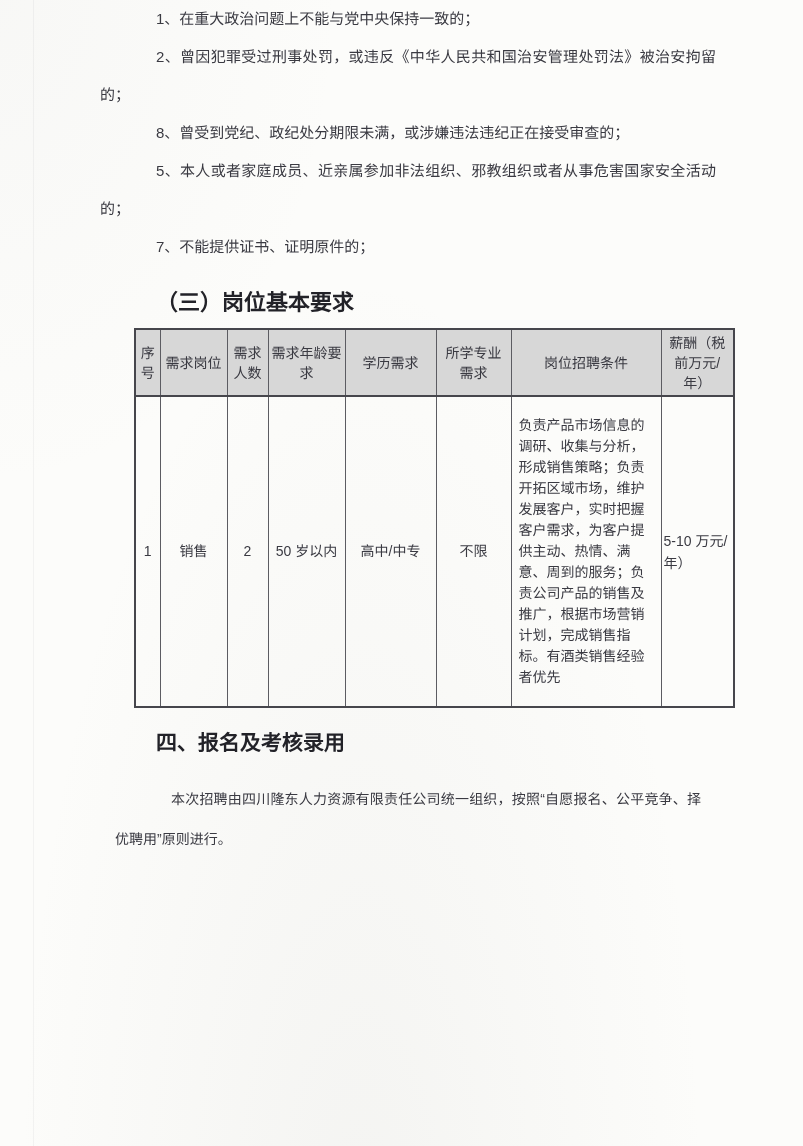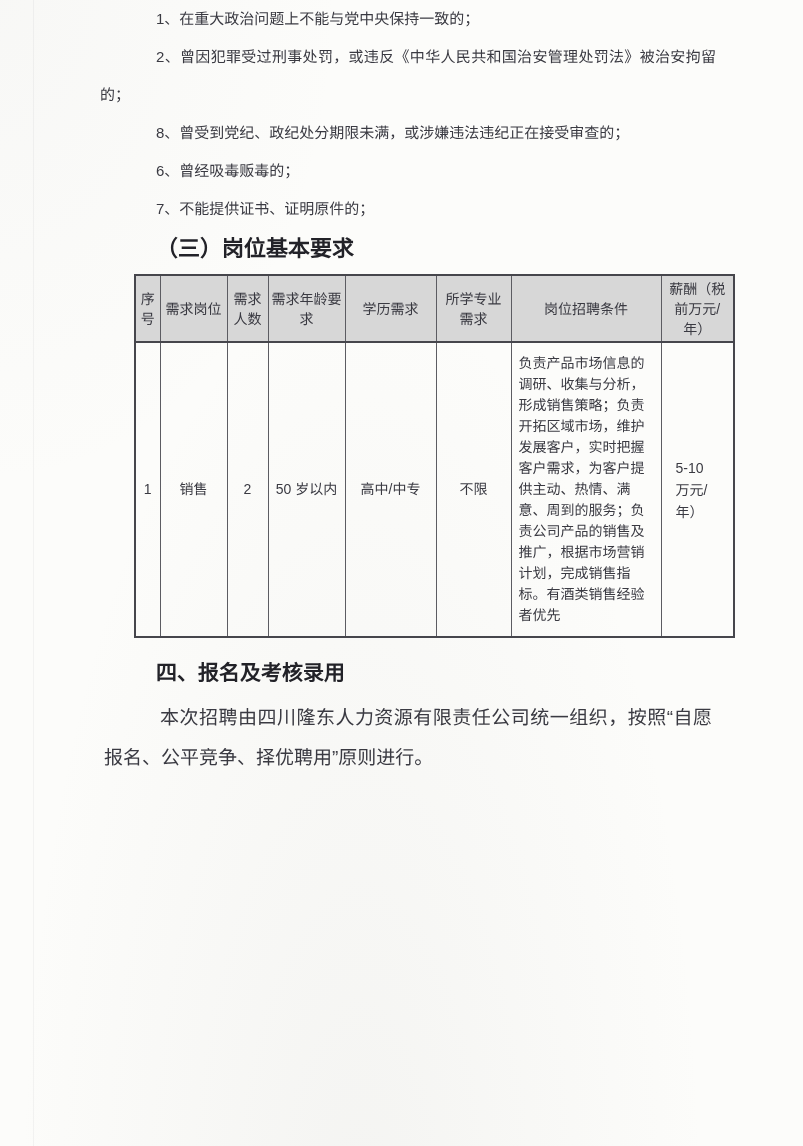--- a/index.html
+++ b/index.html
@@ -24,31 +24,31 @@
   .content {
     position: absolute; left: 100px; top: 0; width: 616px;
     color: #3a3a42;
   }
   .hd {
     margin: 0; padding-left: 56px;
     font-weight: bold; color: #222228;
     font-size: 21px; line-height: 40px;
   }
   .hd-s2 { margin-top: 92px; }
-  .hd-s3 { font-size: 22px; line-height: 42px; margin-top: 0; }
+  .hd-s3 { font-size: 22px; line-height: 42px; margin-top: 16px; }
   .hd-s4 { margin-top: 14px; line-height: 42px; }
   p.item {
     margin: 0;
     font-size: 15px; line-height: 38px;
     text-indent: 56px; text-align: justify;
     color: #3a3a42;
   }
   p.closing {
-    margin: 4px;
-    font-size: 19px; line-height: 40px;
+    margin: 15px;
+    font-size: 14px; line-height: 40px;
     text-indent: 56px; text-align: justify;
     color: #3a3a42;
   }
   table.req {
     margin: 4px 0 0 34px;
     width: 599px; table-layout: fixed;
     border-collapse: collapse;
     border: 2px solid #46464c;
     font-size: 14px; color: #3a3a42;
   }
@@ -65,42 +65,42 @@
     text-align: center; vertical-align: middle;
     border-bottom: 2px solid #46464c;
   }
   table.req td {
     text-align: center; vertical-align: middle;
     padding: 3px 2px;
     line-height: 21px;
   }
   table.req td.cond {
     text-align: left;
-    padding: 10px 7px;
+    padding: 18px 7px;
     line-height: 21px;
   }
   table.req td.salary {
     text-align: left;
-    padding: 4px 14px;
+    padding: 4px 2px;
     line-height: 22px;
   }
 </style>
 </head>
 <body>
 
 <div class="page">
   <div class="crease"></div>
 
   <div class="content">
 
 
     <p class="item">1、在重大政治问题上不能与党中央保持一致的；</p>
     <p class="item">2、曾因犯罪受过刑事处罚，或违反《中华人民共和国治安管理处罚法》被治安拘留的；</p>
     <p class="item">8、曾受到党纪、政纪处分期限未满，或涉嫌违法违纪正在接受审查的；</p>
-    <p class="item">6、曾经吸毒贩毒的；</p>
+    <p class="item">5、本人或者家庭成员、近亲属参加非法组织、邪教组织或者从事危害国家安全活动的；</p>
     <p class="item">7、不能提供证书、证明原件的；</p>
 
     <h2 class="hd hd-s3">（三）岗位基本要求</h2>
 
     <table class="req">
       <colgroup>
         <col style="width:25px">
         <col style="width:67px">
         <col style="width:41px">
         <col style="width:77px">

